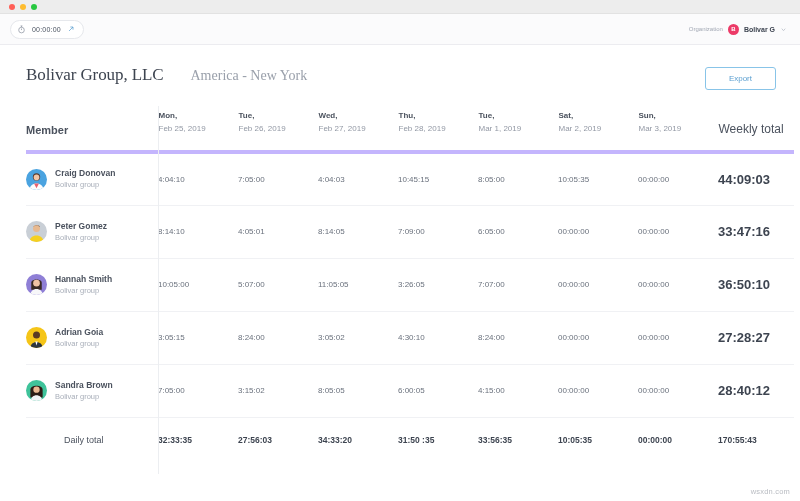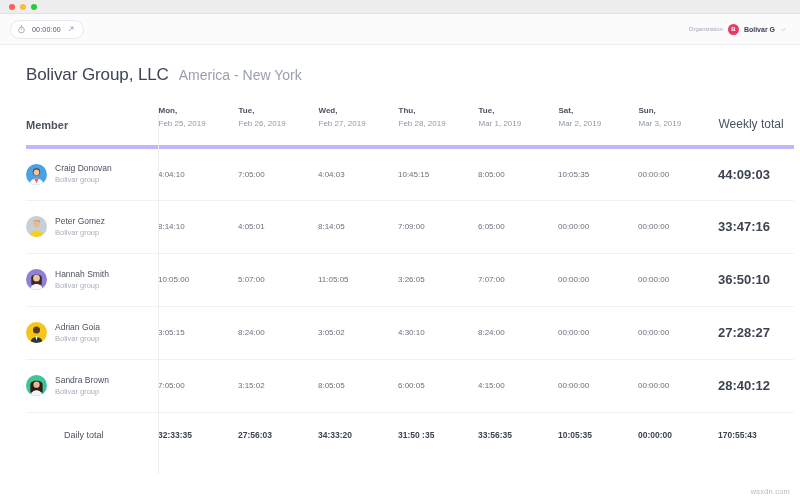--- a/index.html
+++ b/index.html
@@ -73,21 +73,21 @@
   .org-name { font-size: 7px; color: #3d4450; font-weight: bold; }
   .caret { width: 7px; height: 7px; display:block; }
 
   
   .page-head {
     padding: 20px 24px 0 26px;
     display: flex;
     align-items: flex-start;
     justify-content: space-between;
   }
-  .title-wrap { display: flex; align-items: baseline; gap: 10px; }
+  .title-wrap { display: flex; align-items: baseline; gap: 27px; font-family: Liberation Serif, serif; }
   .page-title {
     font-size: 17px;
     color: #3d4450;
     font-weight: normal;
     letter-spacing: -.1px;
   }
   .page-subtitle {
     font-size: 14px;
     color: #9aa0ab;
   }
@@ -168,21 +168,21 @@
   .avatar {
     width: 21px; height: 21px;
     border-radius: 50%;
     flex: 0 0 21px;
     position: relative;
     overflow: hidden;
   }
   .mname {
     font-size: 8.5px;
     color: #4b525e;
-    font-weight: normal;
+    font-weight: bold;
     line-height: 12px;
   }
   .mteam {
     font-size: 7.5px;
     color: #a8aeb9;
     line-height: 12px;
   }
   td.total-c {
     font-size: 13px;
     color: #3d4450;
@@ -259,20 +259,21 @@
         <polyline points="6,9 12,16 18,9"></polyline>
       </svg>
     </div>
   </div>
 
   <div class="page-head">
     <div class="title-wrap">
       <h1 class="page-title">Bolivar Group, LLC</h1>
       <span class="page-subtitle">America - New York</span>
     </div>
+    <button class="export-btn">Export</button>
   </div>
 
   <div class="table-wrap">
     <table>
       <colgroup>
         <col class="c-member">
         <col class="c-day">
           <col class="c-day">
           <col class="c-day">
           <col class="c-day">

